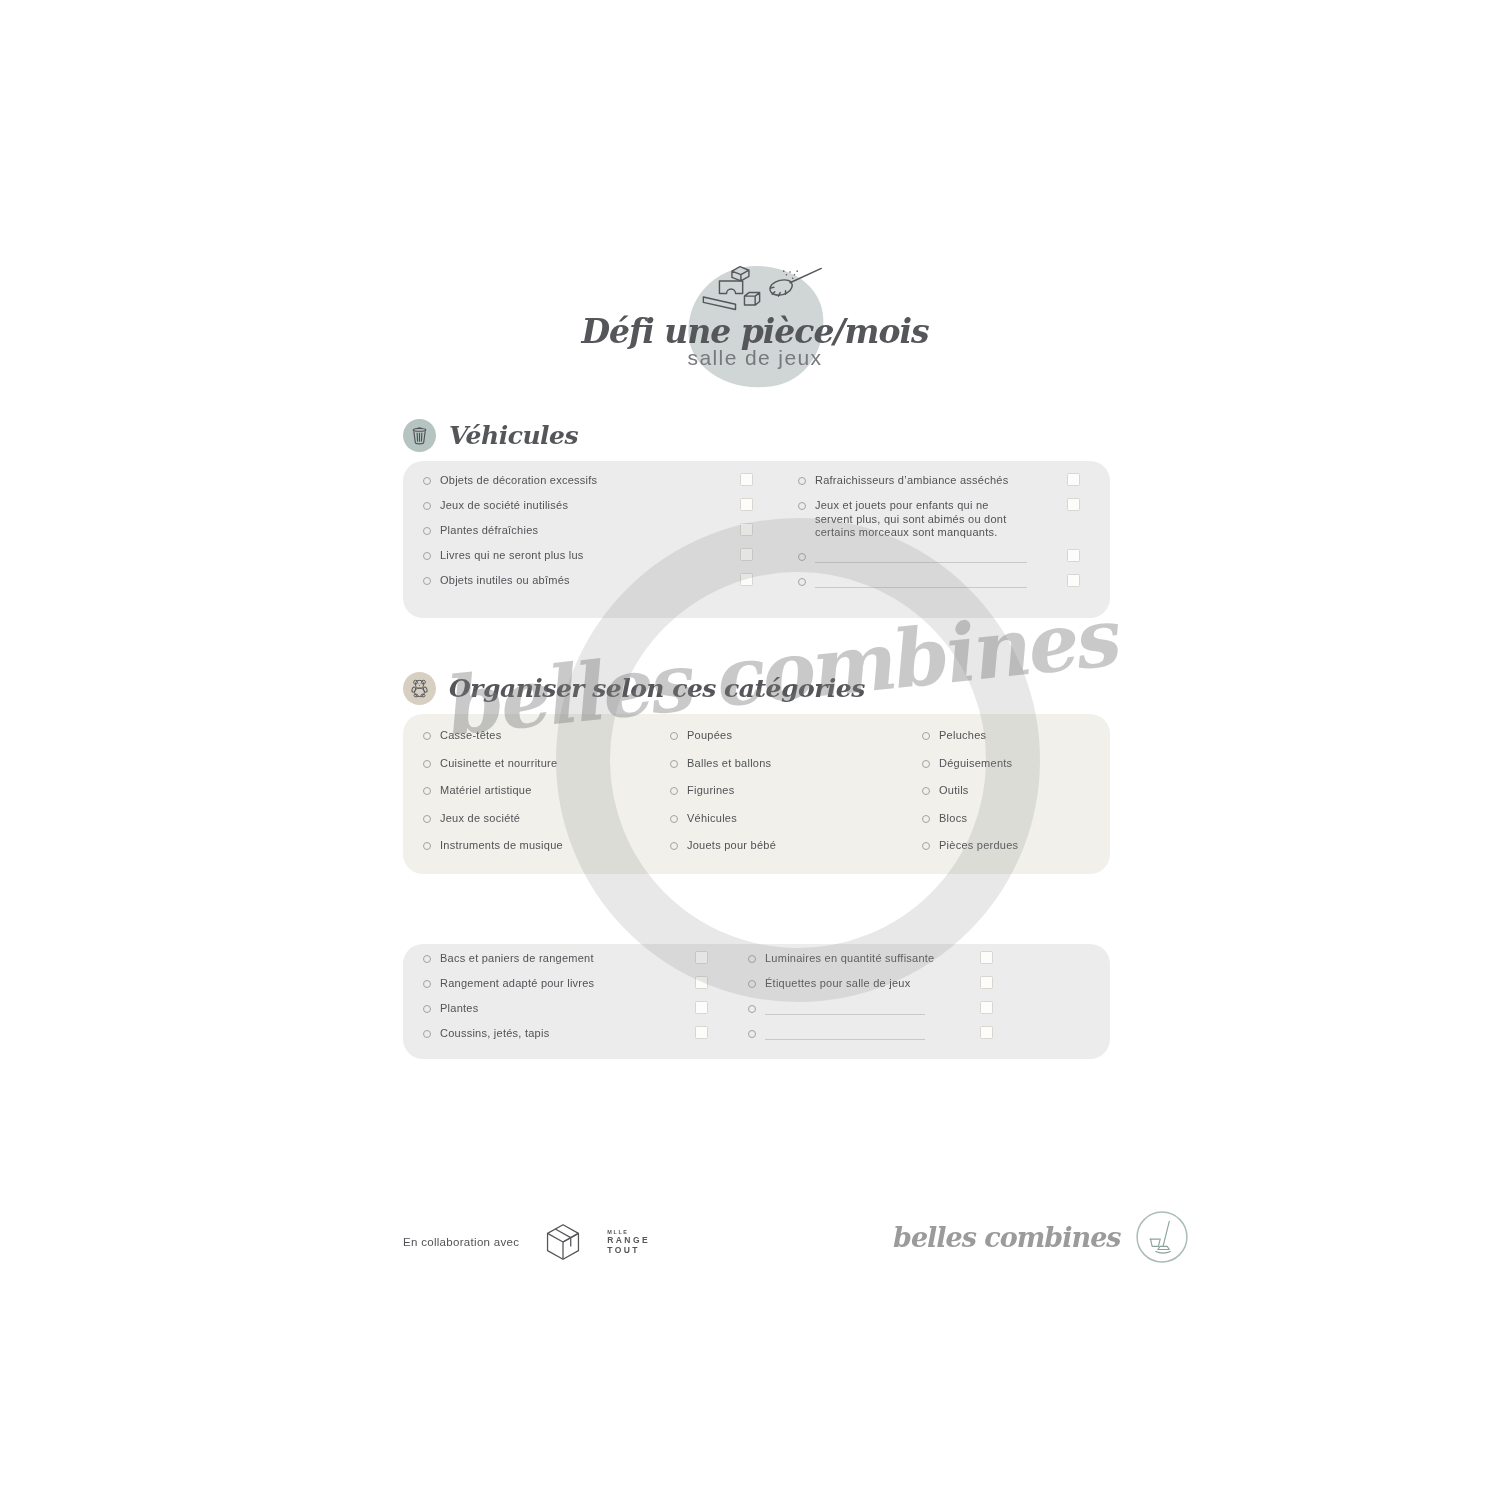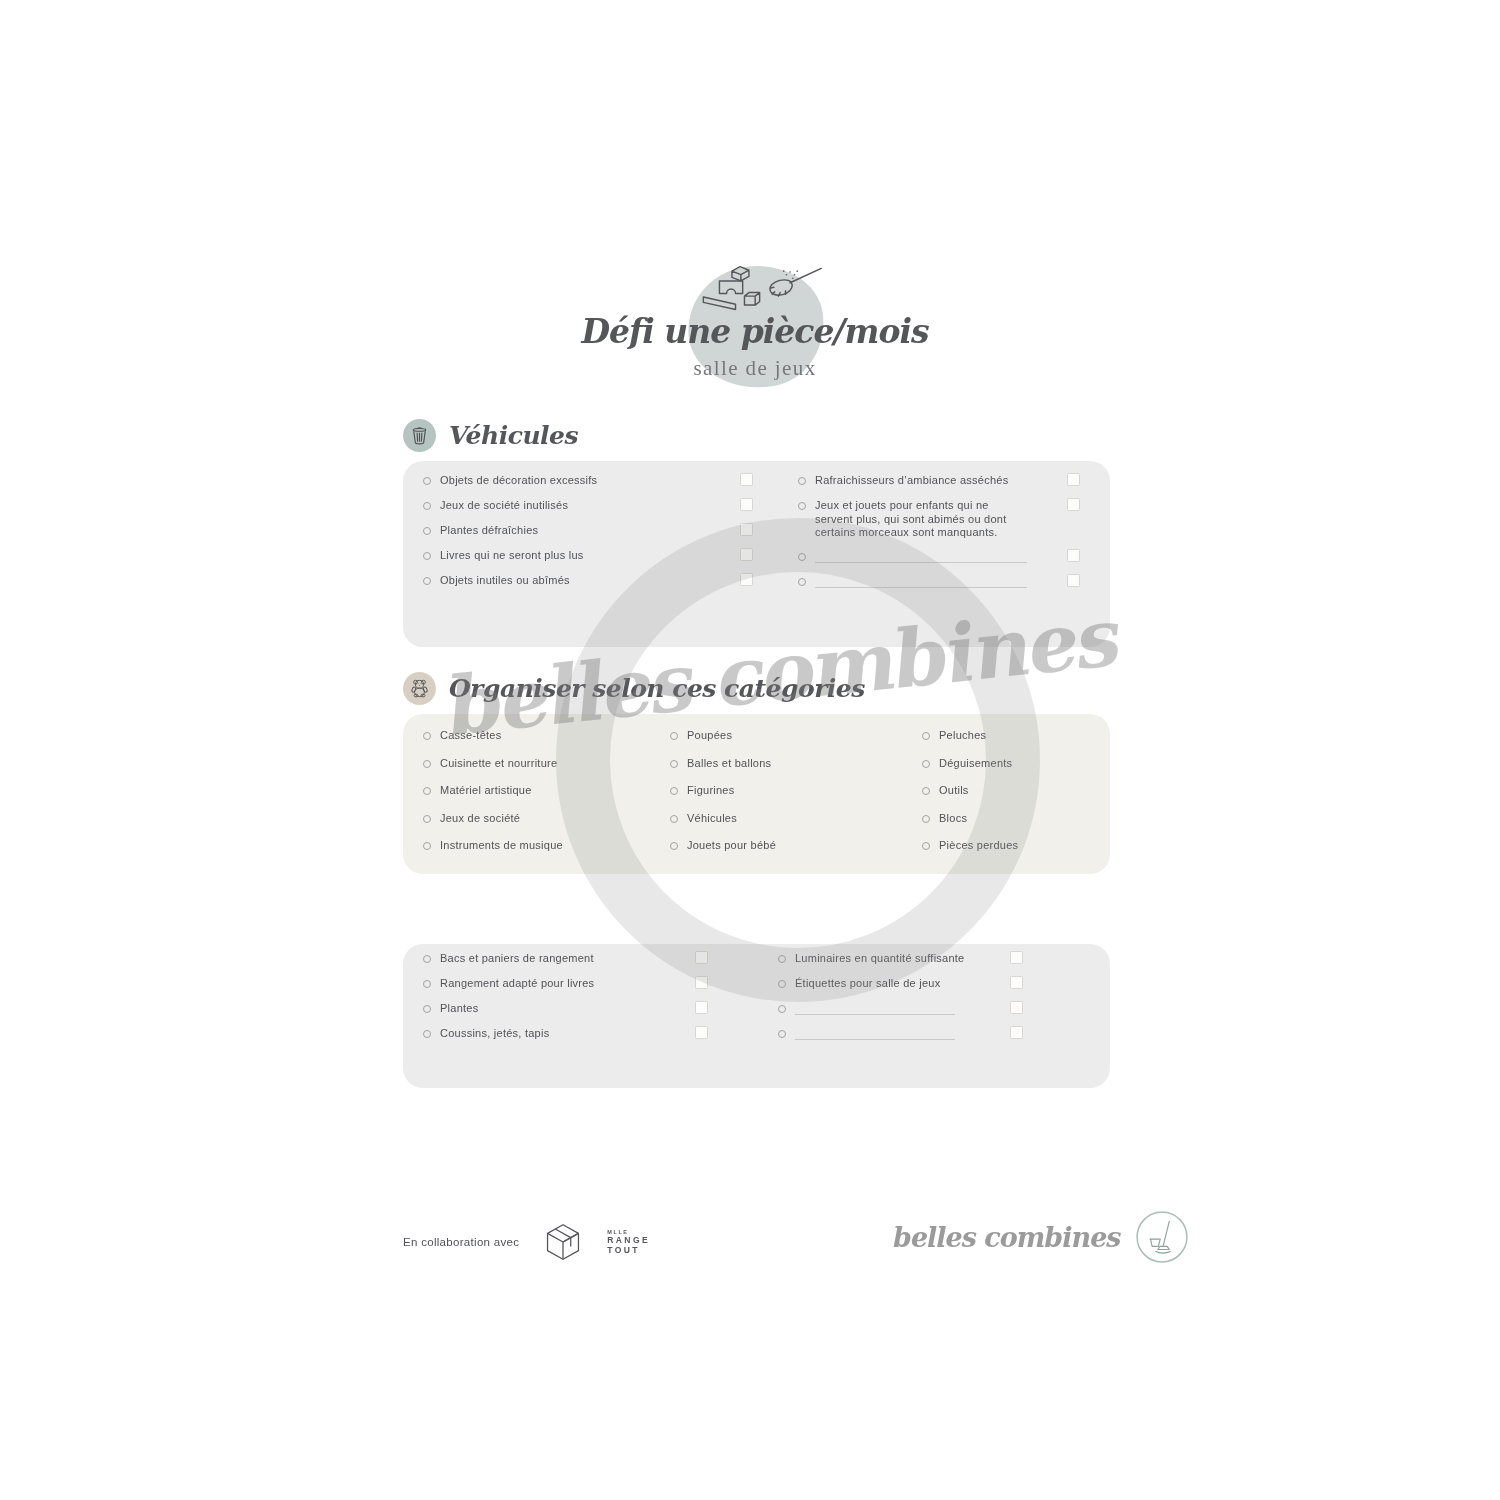--- a/index.html
+++ b/index.html
@@ -6,39 +6,39 @@
   .page{position:relative;width:1500px;height:1500px;background:#ffffff;overflow:hidden;
         font-family:"Liberation Sans",sans-serif;color:#515256;}
 
   
   .blob{position:absolute;left:688px;top:266px;width:136px;height:122px;background:#cfd6d5;
         border-radius:48% 52% 44% 56%/52% 46% 54% 48%;transform:rotate(-8deg);}
   .header-art{position:absolute;left:698px;top:260px;width:134px;height:58px;}
   .page-title{position:absolute;left:450px;top:312px;width:610px;text-align:center;margin:0;
         font-family:"DejaVu Serif",serif;font-style:italic;font-weight:700;font-size:33px;
         color:#55565a;letter-spacing:-1px;}
-  .page-subtitle{position:absolute;left:450px;top:356px;width:610px;text-align:center;
-        font-size:21px;font-weight:400;letter-spacing:1.4px;color:#77787b;font-family:Liberation Serif, serif;}
+  .page-subtitle{position:absolute;left:450px;top:346px;width:610px;text-align:center;
+        font-size:21px;font-weight:400;letter-spacing:1.4px;color:#77787b;}
 
   
   .section{position:absolute;left:403px;width:707px;}
   .sec0{top:418px;} .sec1{top:671px;} .sec2{top:944px;}
   .sec-head{display:flex;align-items:center;gap:13px;height:34px;margin-bottom:9px;}
   .sec-icon{width:33px;height:33px;border-radius:50%;flex:none;display:flex;
         align-items:center;justify-content:center;}
   .sec-icon svg{width:21px;height:21px;}
   .sec-title{margin:0;font-family:"DejaVu Serif",serif;font-style:italic;font-weight:700;
         font-size:25px;color:#55565a;letter-spacing:-0.5px;}
 
   .panel{display:grid;border-radius:20px;box-sizing:border-box;}
-  .p0{height:186px;background:#ececec;grid-template-columns:330px 1fr;column-gap:45px;
+  .p0{height:157px;background:#ececec;grid-template-columns:330px 1fr;column-gap:45px;
       padding:12px 30px 0 20px;}
   .p1{height:160px;background:#f1f0ea;grid-template-columns:245px 250px 1fr;column-gap:2px;
       padding:14px 20px 0 20px;}
-  .p2{height:144px;background:#ececec;grid-template-columns:285px 245px;column-gap:70px;
+  .p2{height:115px;background:#ececec;grid-template-columns:285px 245px;column-gap:40px;
       padding:7px 0 0 20px;justify-content:start;}
 
   .row{display:flex;align-items:flex-start;min-height:25px;}
   .p1 .row{min-height:27.5px;}
   .row.tall{margin-bottom:9px;}
   .bullet{width:6px;height:6px;border:1px solid #a3a3a3;border-radius:50%;
         margin:4px 9px 0 0;flex:none;}
   .label{font-size:11px;line-height:13.5px;letter-spacing:.25px;color:#515256;padding-top:1px;}
   .p0 .col2 .label{max-width:208px;}
   .checkbox{width:11px;height:11px;border:1px solid #d9d5d0;background:#fcfcfb;

